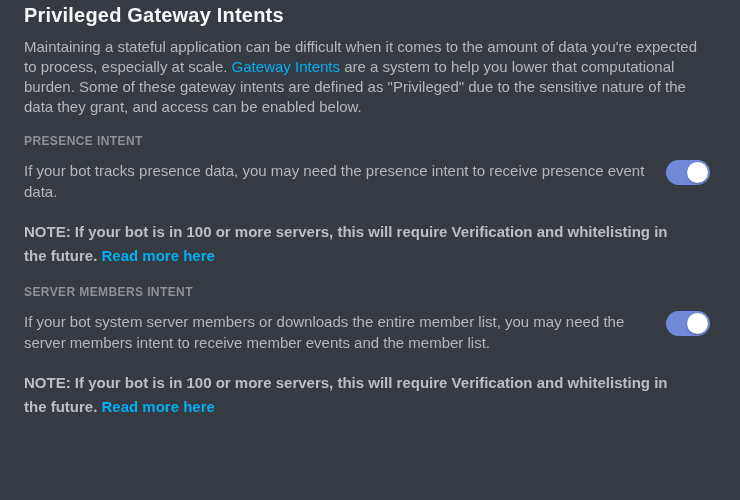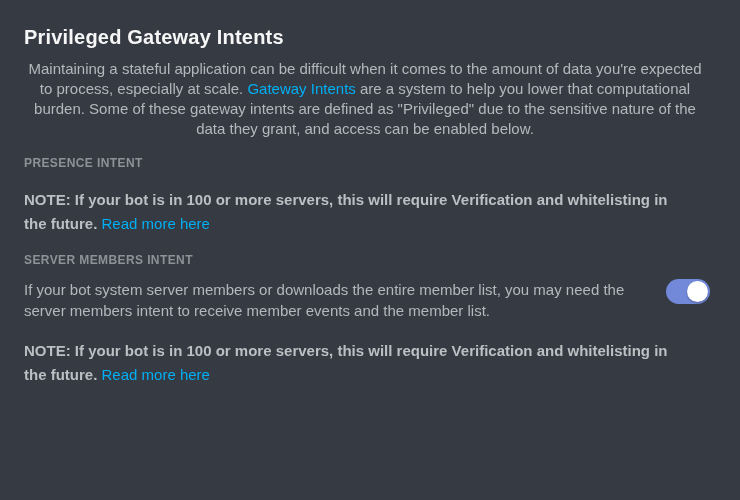--- a/index.html
+++ b/index.html
@@ -10,37 +10,36 @@
     width: 740px;
     height: 500px;
     background: #363a43;
     font-family: "Liberation Sans", sans-serif;
     overflow: hidden;
   }
   .page {
     box-sizing: border-box;
     width: 740px;
     height: 500px;
-    padding: 25px 30px 0 24px;
+    padding: 3px 30px 0 24px;
   }
   .page-title {
     margin: 0;
     font-size: 20px;
     line-height: 24px;
     font-weight: 700;
     letter-spacing: 0.2px;
     color: #f6f6f7;
   }
   .intro {
     margin: 10px 0 0 0;
     max-width: 682px;
     font-size: 15px;
     line-height: 20px;
     color: #b4b7bc;
-    text-align: center;
   }
   .link {
     color: #00aff4;
     text-decoration: none;
     cursor: pointer;
   }
   .intent-group {
     margin-top: 17px;
   }
   .intent-group + .intent-group {
@@ -90,34 +89,40 @@
     margin: 18px 0 0 0;
     max-width: 665px;
     font-size: 15px;
     line-height: 24px;
     color: #bcbfc3;
   }
   .note strong {
     font-weight: 700;
   }
   .note .link {
-    font-weight: 400;
+    font-weight: 700;
   }
 </style>
 </head>
 <body>
 
 <div class="page">
 
   <h2 class="page-title">Privileged Gateway Intents</h2>
 
   <p class="intro"><span>Maintaining a stateful application can be difficult when it comes to the amount of data you're expected to process, especially at scale. </span><a href="#" class="link">Gateway Intents</a><span> are a system to help you lower that computational burden. Some of these gateway intents are defined as "Privileged" due to the sensitive nature of the data they grant, and access can be enabled below.</span></p>
 
   <div class="intent-group">
     <div class="intent-label">PRESENCE INTENT</div>
+    <div class="intent-row">
+      <p class="intent-desc">If your bot tracks presence data, you may need the presence intent to receive presence event data.</p>
+      <div class="toggle" role="switch" aria-checked="true">
+        <div class="knob"></div>
+      </div>
+    </div>
     <p class="note"><strong>NOTE: If your bot is in 100 or more servers, this will require Verification and whitelisting in the future.</strong>
       <a href="#" class="link">Read more here</a></p>
   </div>
 
   <div class="intent-group">
     <div class="intent-label">SERVER MEMBERS INTENT</div>
     <div class="intent-row">
       <p class="intent-desc">If your bot system server members or downloads the entire member list, you may need the server members intent to receive member events and the member list.</p>
       <div class="toggle" role="switch" aria-checked="true">
         <div class="knob"></div>

